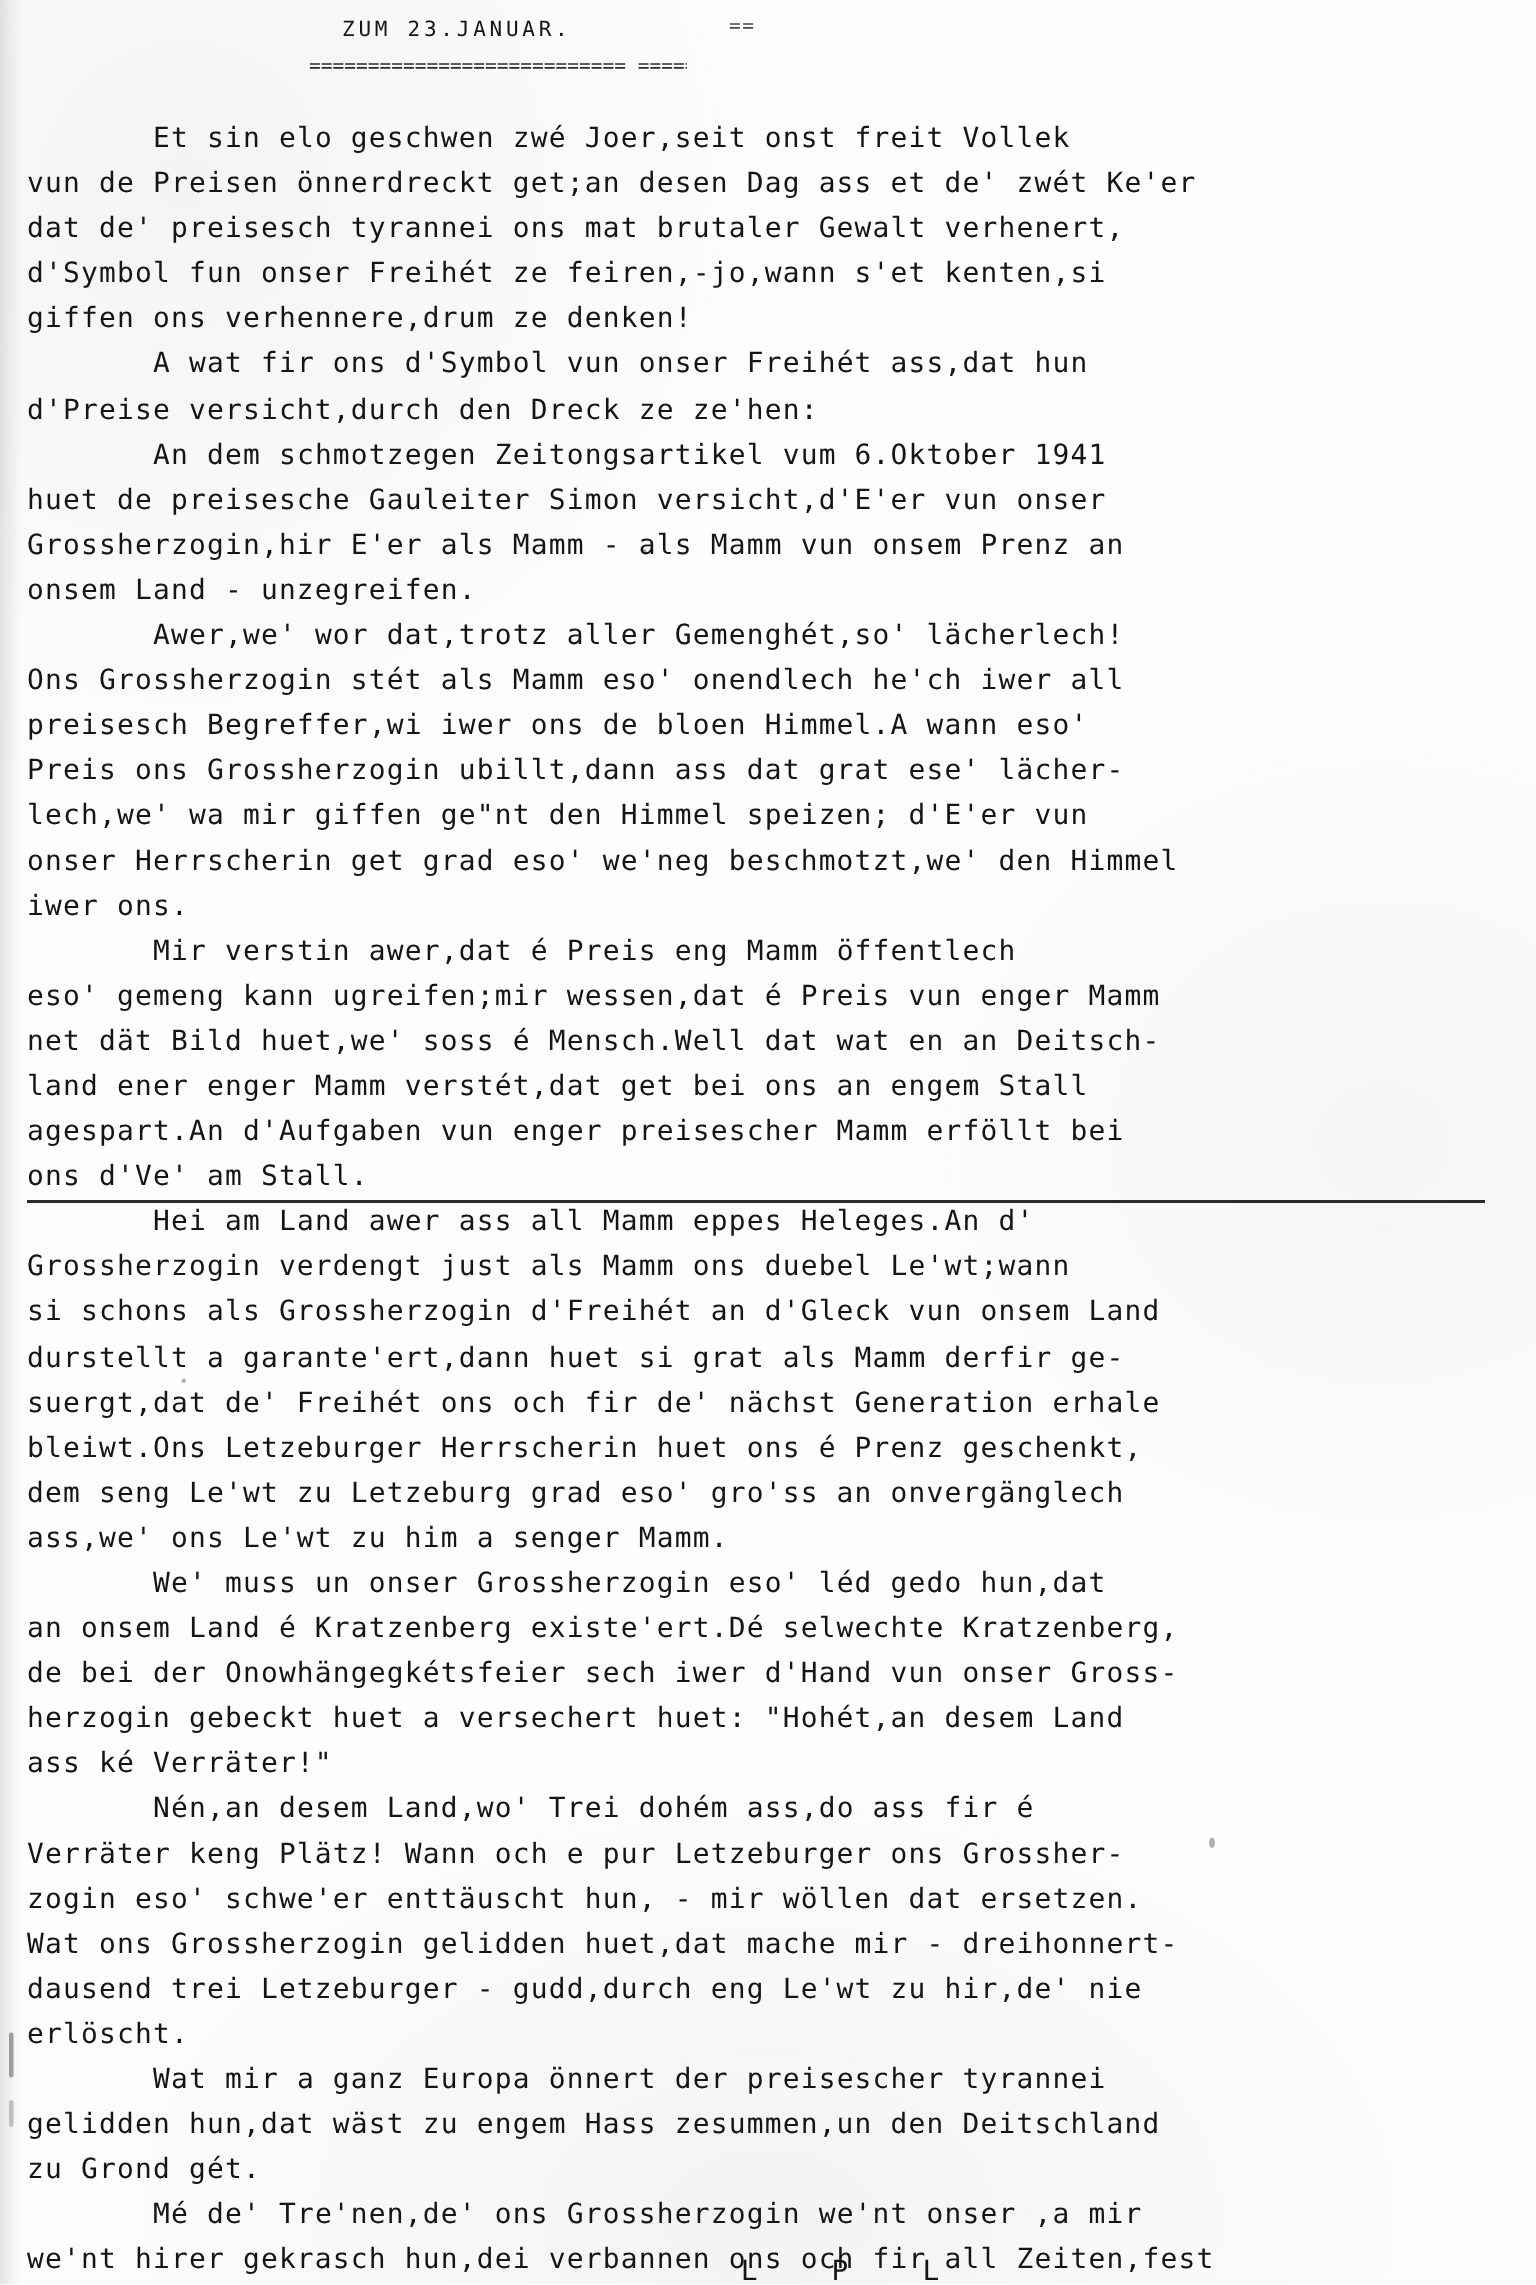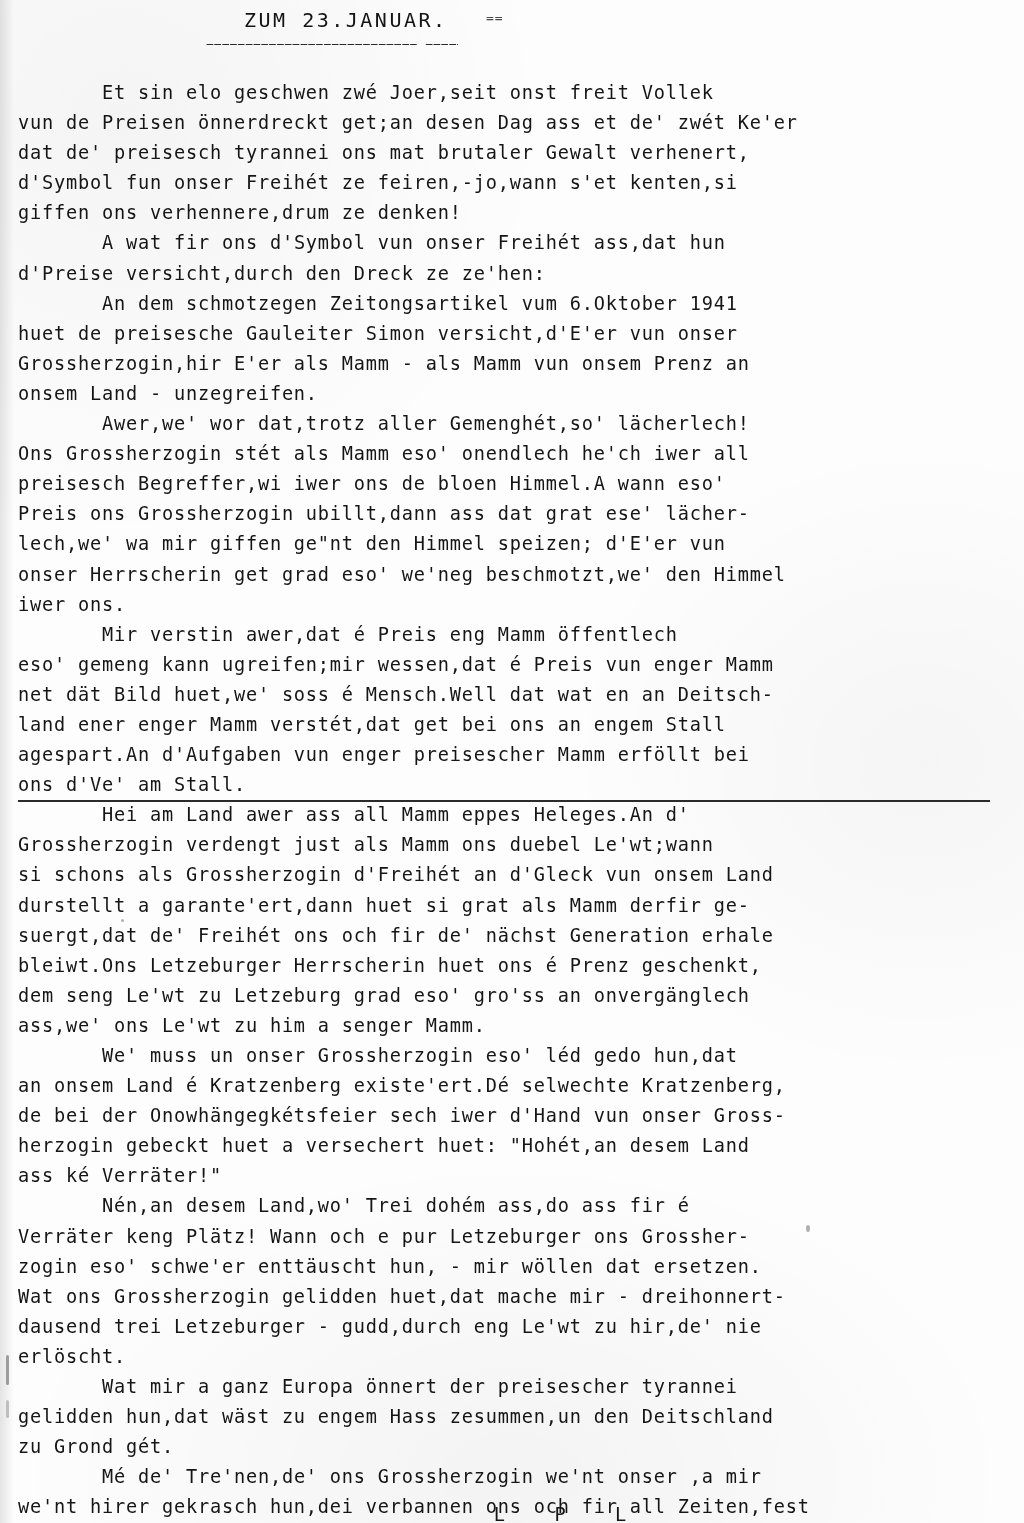--- a/index.html
+++ b/index.html
@@ -47,24 +47,24 @@
 
   .typescript {
     position: absolute;
     left: 0;
     top: 0;
     width: 1024px;
   }
 
   .title-row {
     position: absolute;
-    left: 244px;
+    left: 228px;
     top: 8px;
     letter-spacing: 2.5px;
-    font-size: 20px;
+    font-size: 14px;
     line-height: 24px;
     white-space: pre;
   }
   .title-dots {
     position: absolute;
     left: 486px;
     top: 10px;
     font-size: 13px;
     color: #4a4a4a;
     letter-spacing: 1px;

